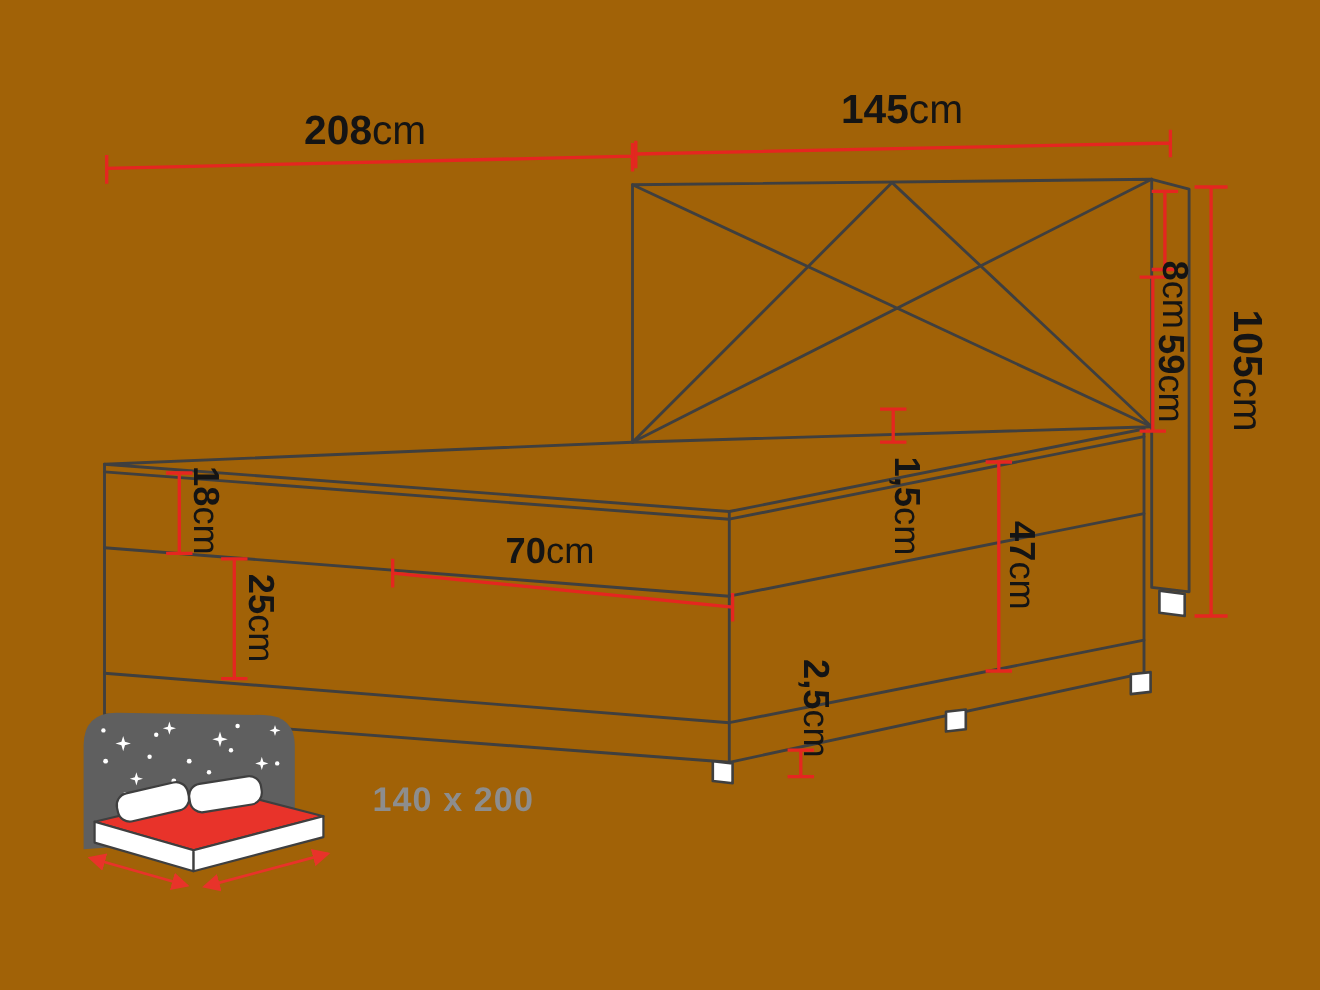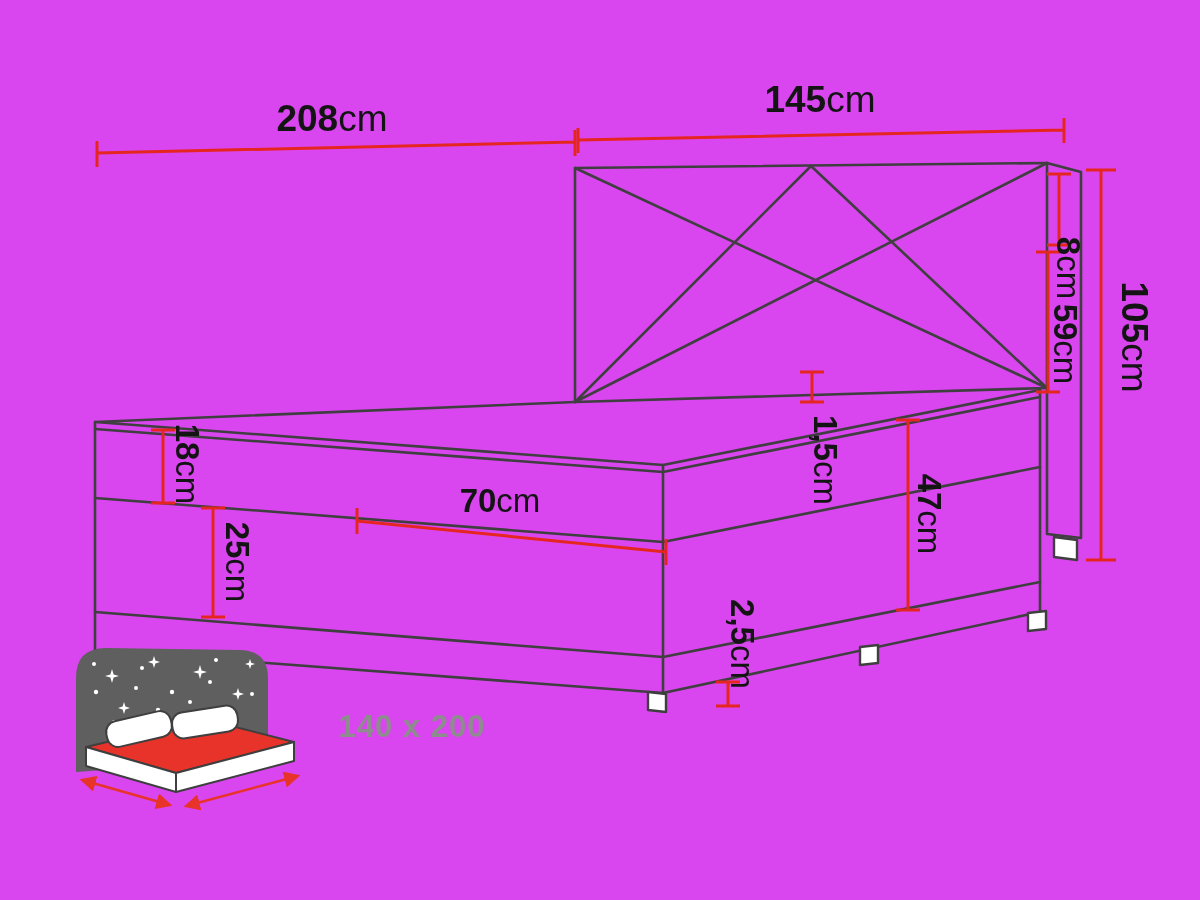--- a/index.html
+++ b/index.html
@@ -1,16 +1,16 @@
 <!DOCTYPE html>
 <html style="--red: #e52620; --outline: #3f3f3f; --caption_gray: #8d8d8d; --icon_gray: #5f5f5f; --icon_red: #e8332a;"><head>
 <meta charset="utf-8">
 <style>
   html,body{margin:0;padding:0;background:#fff;}
-  .stage{position:relative;width:1200px;height:900px;background:#d946ef;overflow:hidden;}
+  .stage{position:relative;width:1200px;height:900px;background:#a16207;overflow:hidden;}
   svg{display:block;}
   .outline{fill:none;stroke:var(--outline,#3f3f3f);stroke-width:2.6;stroke-linejoin:round;stroke-linecap:round;}
   .outline-fill{fill:#fff;stroke:var(--outline,#3f3f3f);stroke-width:2.4;stroke-linejoin:round;}
   .dim{fill:none;stroke:var(--red,#e52620);stroke-width:3;stroke-linecap:butt;}
   .dim-label{font-family:"Liberation Sans",sans-serif;font-weight:700;fill:#141414;}
   .dim-unit{font-weight:400;}
   .fs36{font-size:37px;}
   .fs34{font-size:33px;}
   .caption{font-family:"Liberation Sans",sans-serif;font-weight:700;font-size:31px;fill:var(--caption_gray,#8d8d8d);letter-spacing:1px;}
   .icon-line{stroke:var(--icon_red,#e8332a);stroke-width:2.5;}

